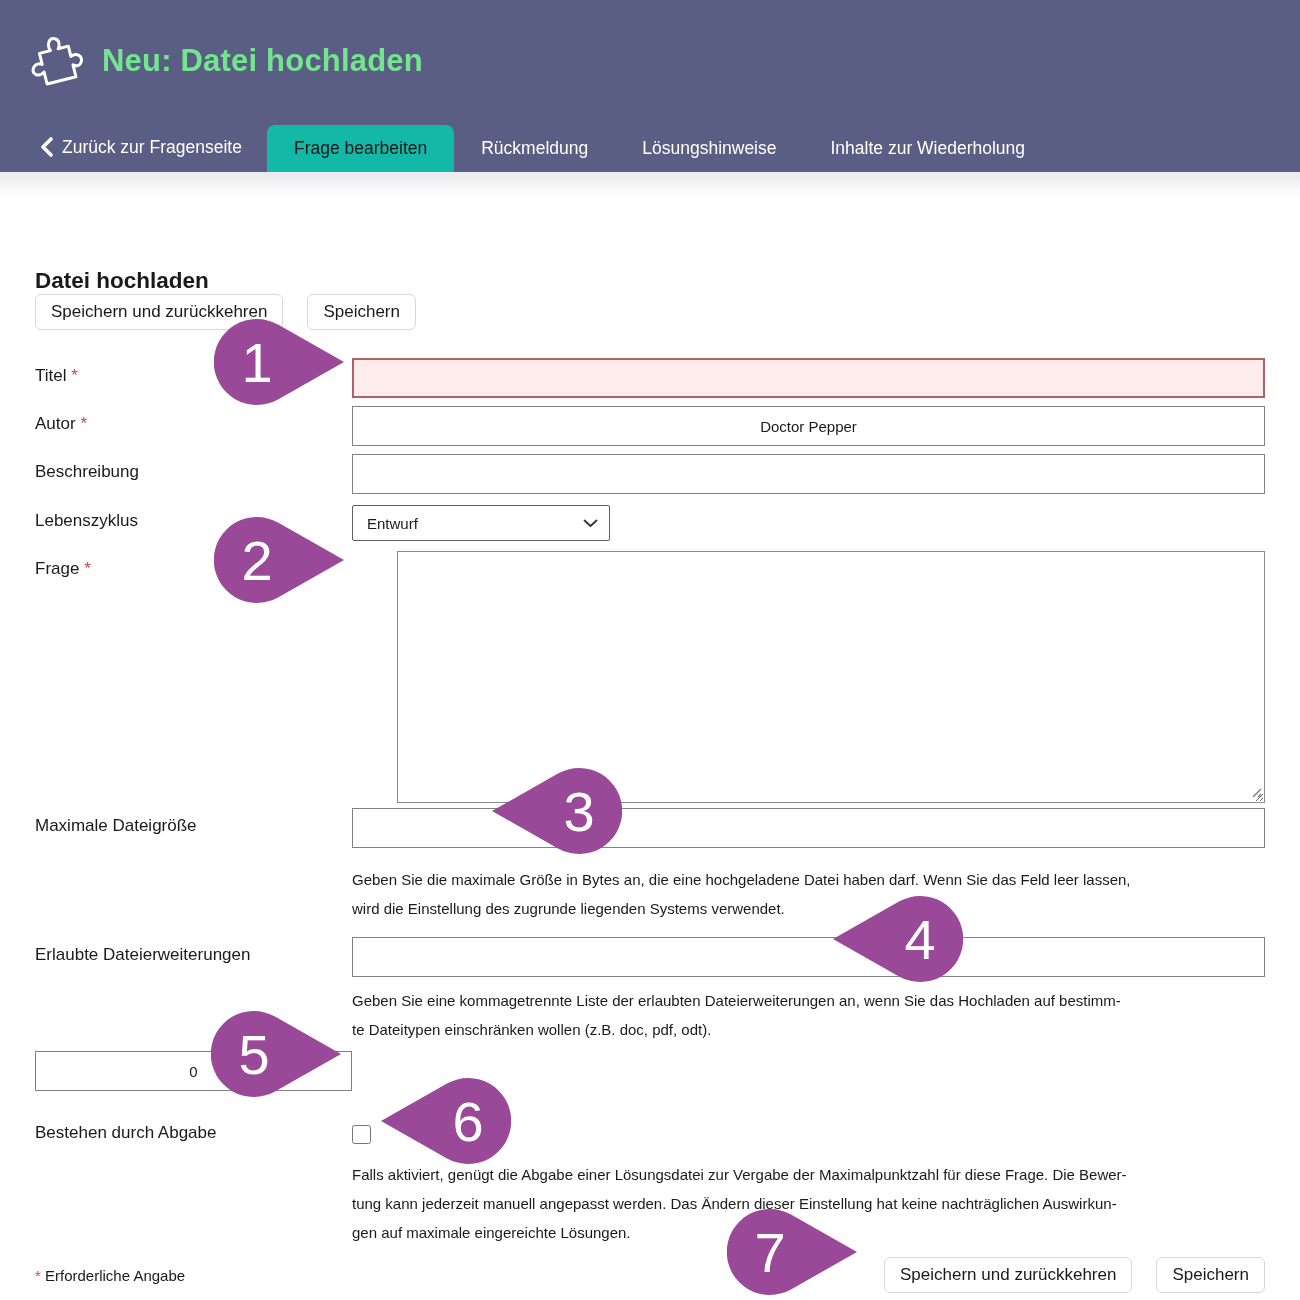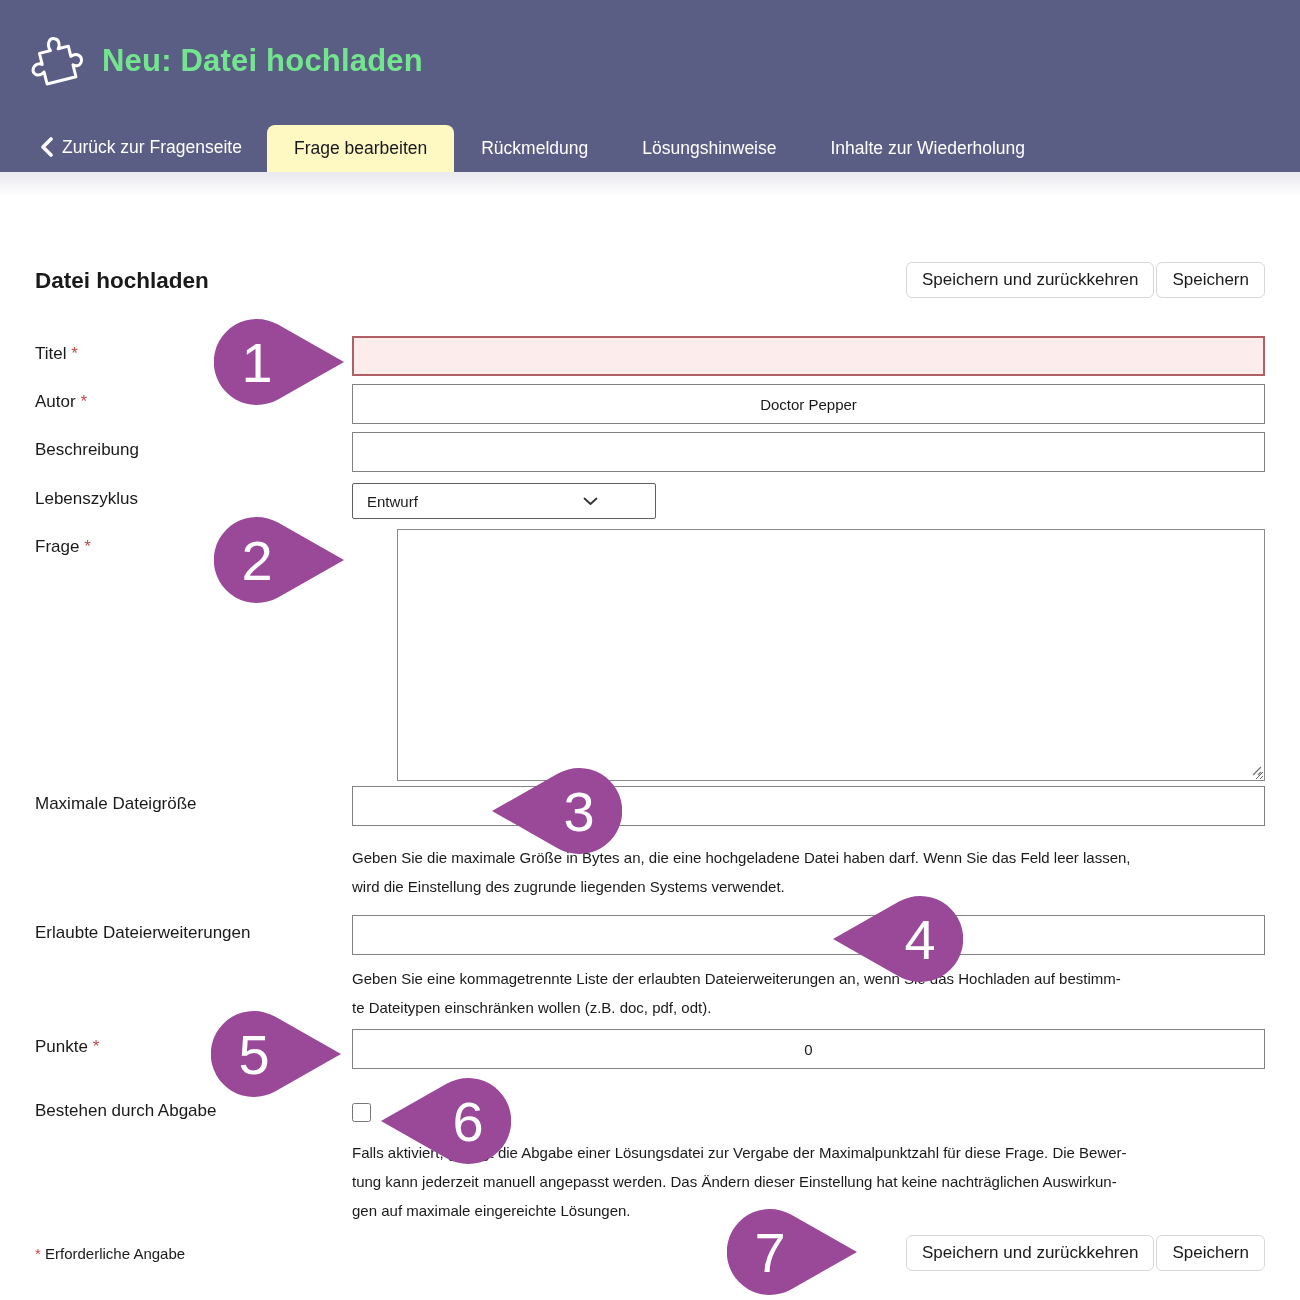--- a/index.html
+++ b/index.html
@@ -13,43 +13,43 @@
   
   .app-header { background:#5b5e84; height:122px; display:flex; align-items:center; padding-left:28px; }
   .app-header .logo { width:56px; height:62px; margin-right:18px; flex:0 0 auto; }
   .app-title { color:#74e58f; font-size:31px; font-weight:bold; letter-spacing:.2px; }
 
   
   .tabbar { background:#5b5e84; height:50px; display:flex; align-items:flex-end; padding-left:40px; }
   .back-link { display:flex; align-items:center; gap:8px; height:50px; padding-right:25px; color:#fff;
                font-size:17.5px; cursor:pointer; }
   .tab { height:47px; display:flex; align-items:center; padding:0 27px; color:#fff; font-size:17.5px; cursor:pointer; }
-  .tab.active { background:#fef9c3; color:#17171c; border-radius:8px 8px 0 0; }
+  .tab.active { background:#14b8a6; color:#17171c; border-radius:8px 8px 0 0; }
   .header-fade { height:24px; background:linear-gradient(#e9e9ee, #ffffff); }
 
   
-  .title-row { display:flex; justify-content:space-between; align-items:flex-start; margin:66px 35px 38px 35px; }
+  .title-row { display:flex; justify-content:space-between; align-items:flex-start; margin:66px 35px 28px 35px;flex-direction:column; }
   .page-title { font-size:22.5px; font-weight:bold; padding-top:6px; }
-  .btn-group { display:flex; gap:2px; }
+  .btn-group { display:flex; gap:24px; }
   .btn { background:#fff; border:1px solid #dbd6db; border-radius:6px; padding:7px 15px; font-size:17px;
          color:#1a1a1a; font-family:inherit; cursor:pointer; white-space:nowrap; }
 
   .form { margin:0 35px; }
   .row { display:grid; grid-template-columns:317px 1fr; }
   .lbl { font-size:17px; padding-top:8px; }
   .req { color:#bf4a48; }
 
   input[type=text] { width:100%; height:40px; border:1px solid #828282; background:#fff; font-size:15px;
                      padding:15px 10px; font-family:inherit; color:#1a1a1a;text-align:center; }
   input[type=text].error { background:#fdecec; border:2px solid #b16166; }
   .mb8 { margin-bottom:8px; } .mb11 { margin-bottom:11px; } .mb10 { margin-bottom:10px; }
   .mb5 { margin-bottom:5px;gap:45px; } .mb14 { margin-bottom:14px; } .mb7 { margin-bottom:7px; } .mb28 { margin-bottom:28px; }
 
   .select-wrap { position:relative; width:258px; }
-  select { width:304px; height:36px; border:1.5px solid #5f5f5f; background:#fff; font-size:15px;
+  select { width:258px; height:36px; border:1.5px solid #5f5f5f; background:#fff; font-size:15px;
            padding:0 30px 0 14px; font-family:inherit; color:#1a1a1a; appearance:none; -webkit-appearance:none; border-radius:2px; }
   .select-chevron { position:absolute; right:12px; top:14px; pointer-events:none; }
 
   .ta-wrap { position:relative; width:100%; }
   textarea { width:100%; height:252px; border:1px solid #8a8a8a; background:#fff; font-family:inherit;
              font-size:15px; padding:8px 10px; resize:both; display:block; }
   .grip { position:absolute; right:3px; bottom:5px; pointer-events:none; }
 
   .short { width:128px; }
   .tiny  { width:63px; text-align:center; }
@@ -188,23 +188,20 @@
       <div>
         <input type="text" value="" style="">
         <div class="help tight">
           <div>Geben Sie eine kommagetrennte Liste der erlaubten Dateierweiterungen an, wenn Sie das Hochladen auf bestimm-</div>
           <div>te Dateitypen einschränken wollen (z.B. doc, pdf, odt).</div>
         </div>
       </div>
     </div>
 
     <div class="row mb28">
-      <div class="lbl">
-        <span>Punkte</span> <span class="req">*</span>
-      </div>
       <div><input type="text" class="tiny" value="0" style=""></div>
     </div>
 
     <div class="row">
       <div class="lbl" style="padding-top:4px;">
         <span>Bestehen durch Abgabe</span>
       </div>
       <div>
         <input type="checkbox" style="">
         <div class="help" style="margin-top:12px;">

